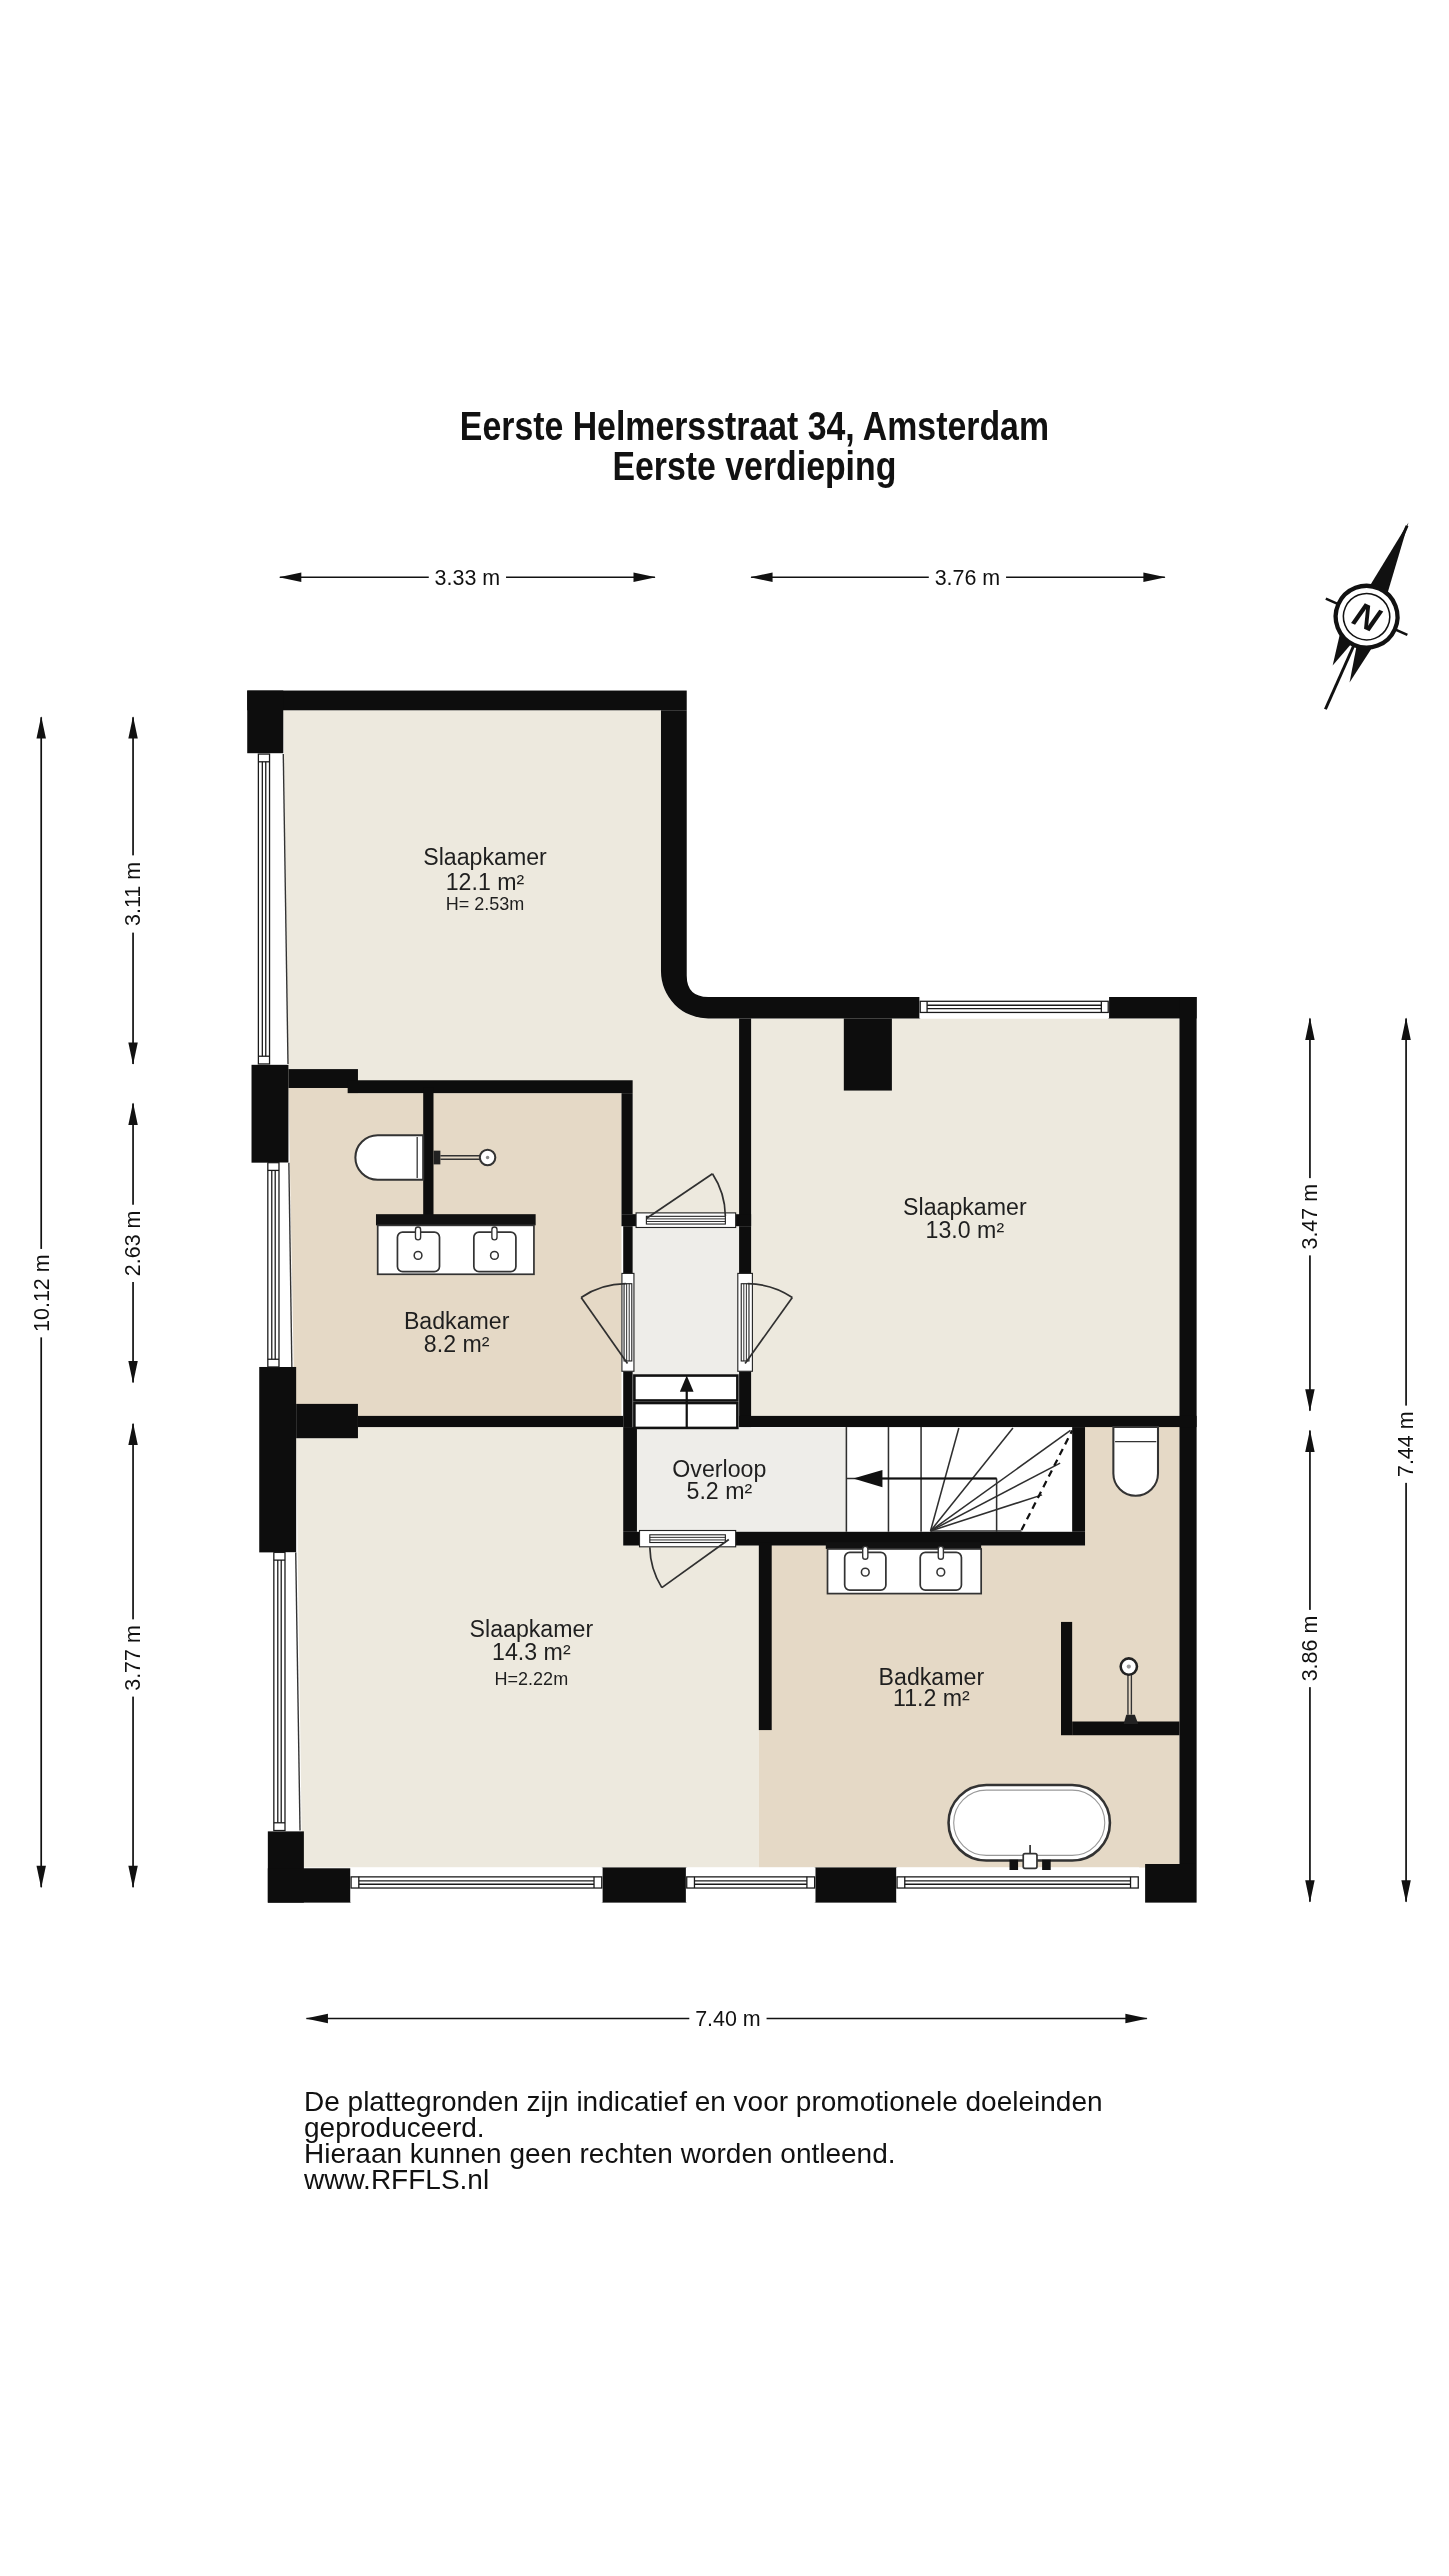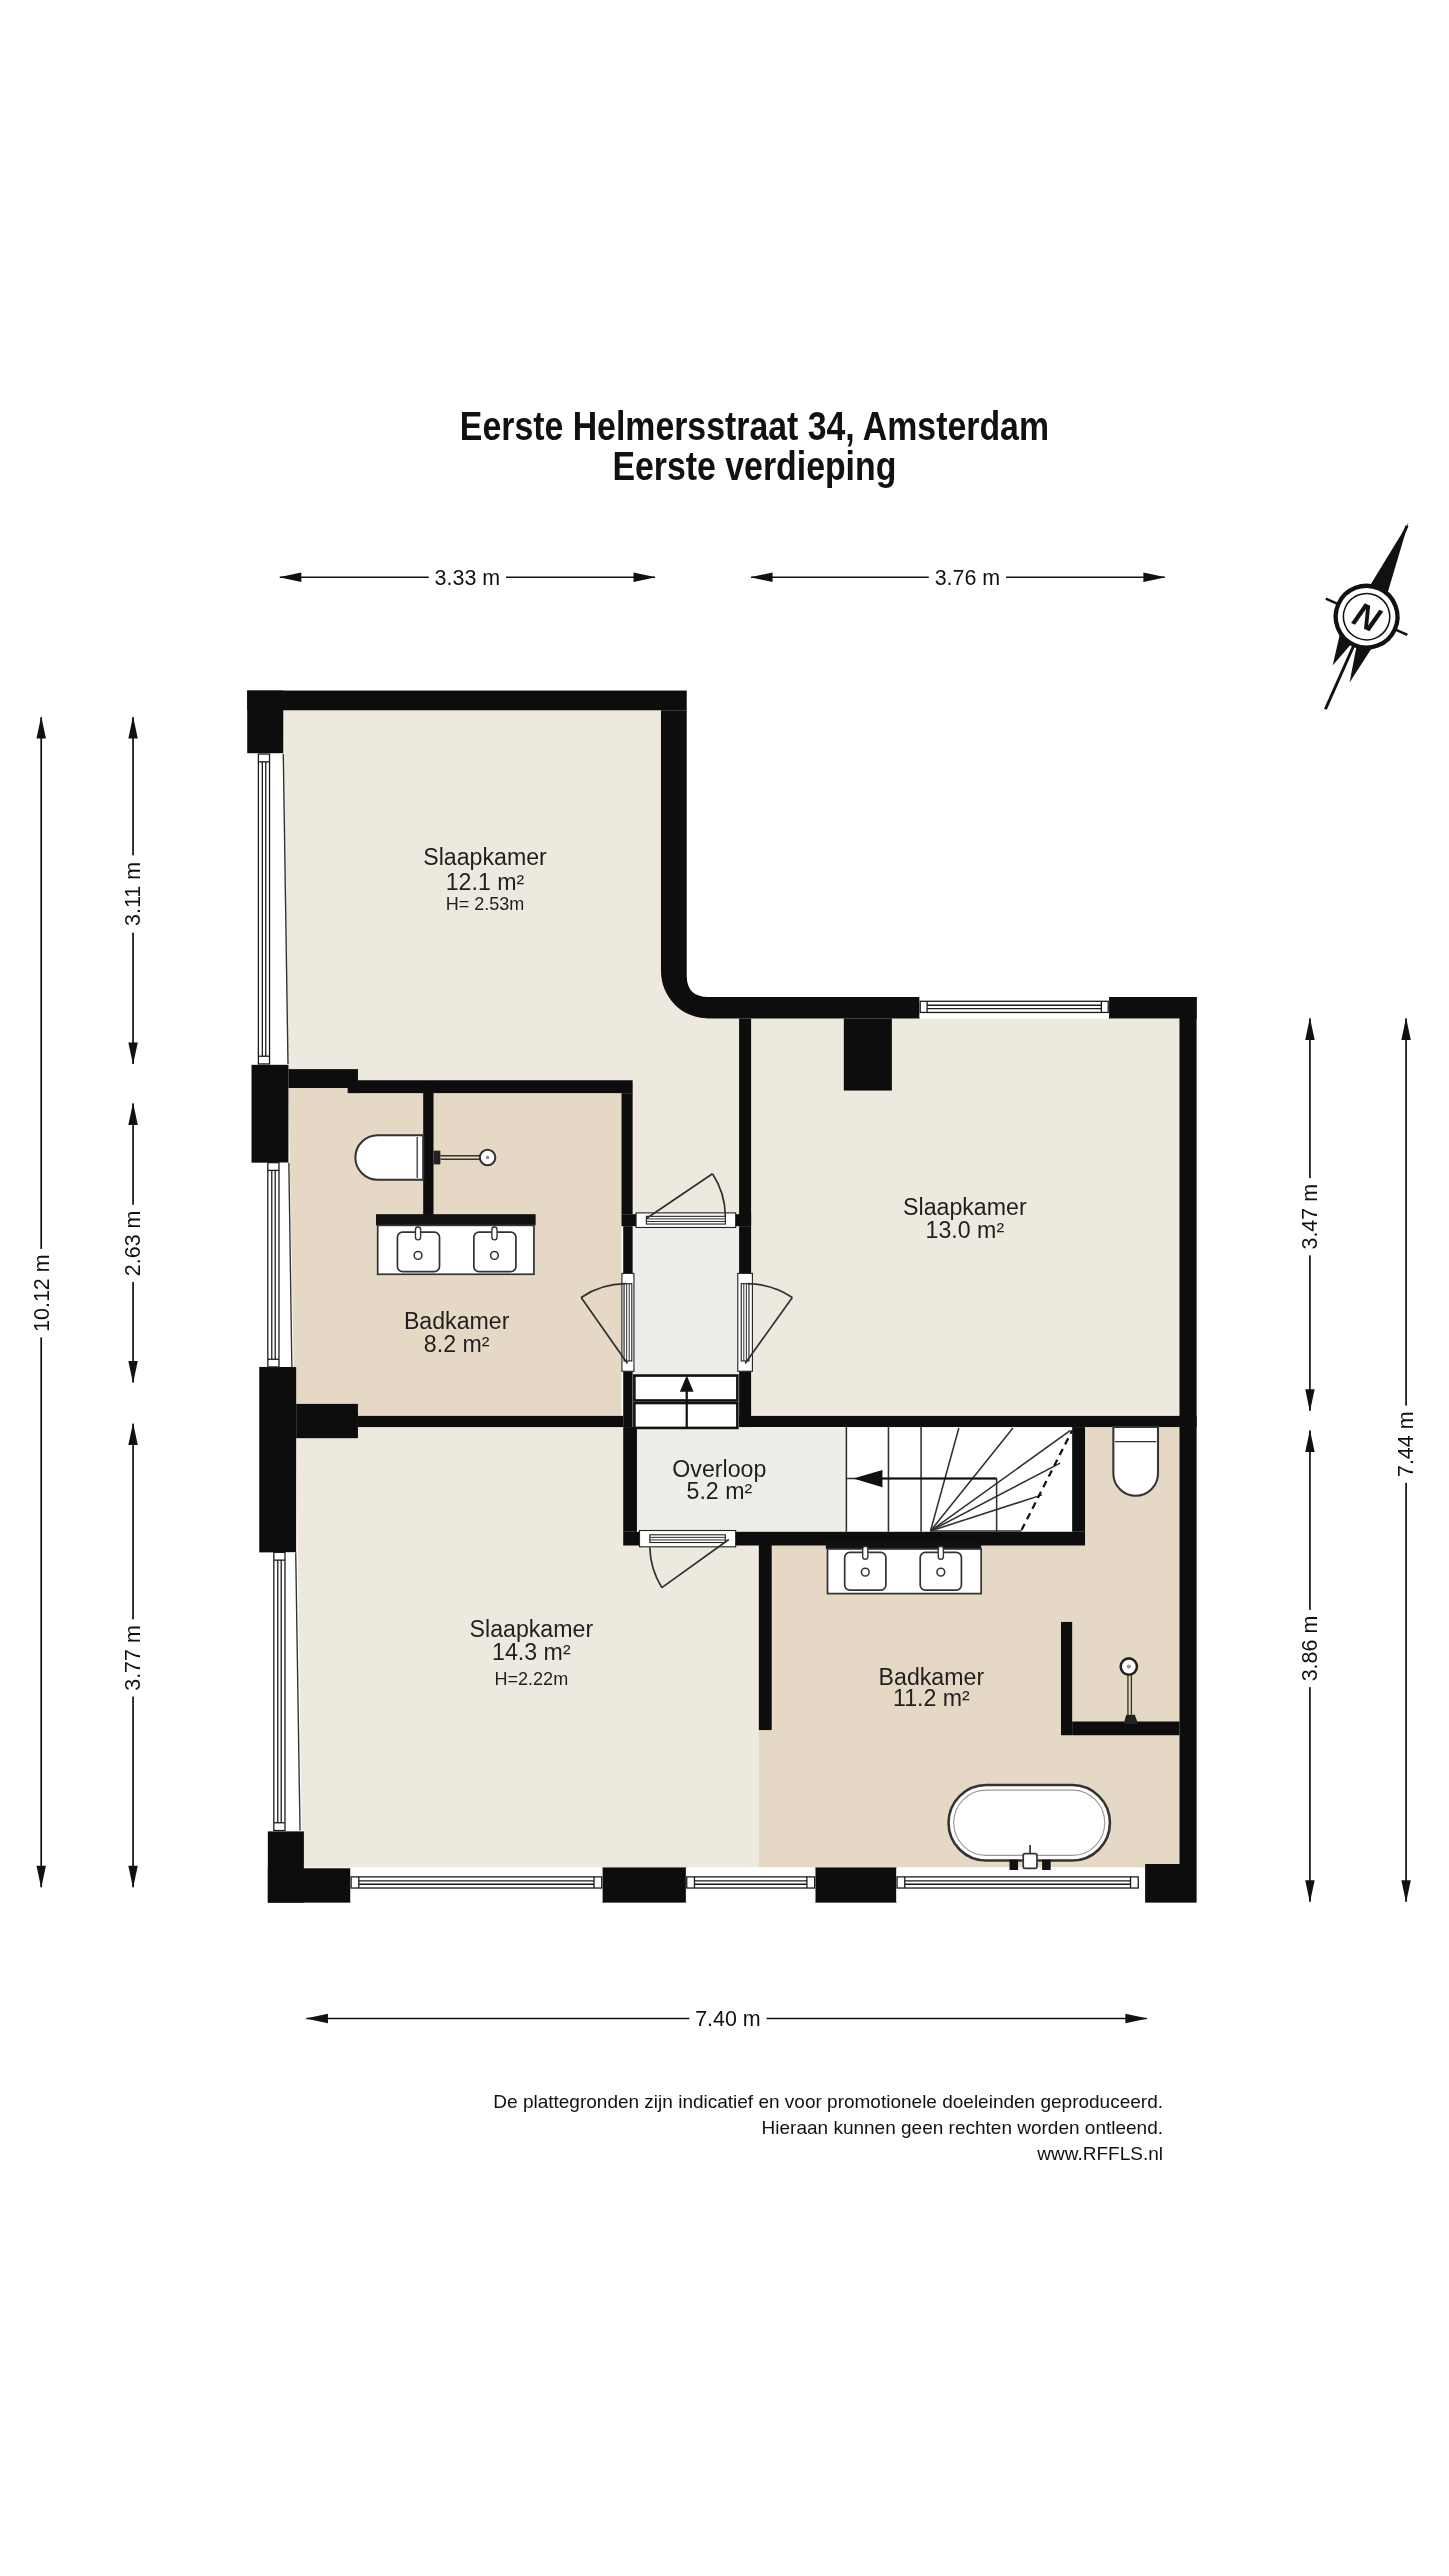--- a/index.html
+++ b/index.html
@@ -1,18 +1,18 @@
 <!DOCTYPE html>
 <html style="font-size:13.7px"><head><meta charset="utf-8">
 <style>
 html,body{margin:0;padding:0;background:#ffffff;-webkit-font-smoothing:antialiased;}
 *{font-family:"Liberation Sans", sans-serif;}
 .page{position:relative;width:1449px;height:2576px;background:#fff;overflow:hidden;}
 .title{position:absolute;left:325px;top:406px;width:859px;text-align:center;font-weight:bold;font-size:41px;line-height:40px;color:#111;transform:scaleX(0.825);transform-origin:429px 0;}
-.footer{position:absolute;left:304px;width:859px;text-align:right;font-size:19px;line-height:26px;color:#111;}
+.footer{position:absolute;left:304px;width:859px;text-align:left;font-size:28px;line-height:26px;color:#111;}
 </style></head>
 <body>
 <div class="page">
 <svg width="1449" height="2576" viewBox="0 0 1688 3000" style="position:absolute;left:0;top:0;">
 
 <path d="M330,827 L770,827 L770,1131 A55,55 0 0 0 825,1186 L861,1186 L861,1414 L737,1414 L737,1273 L417,1273 L417,1267 L336,1267 Z" fill="#ede9de"></path>
 <path d="M336,1267 L417,1267 L417,1273 L724,1273 L724,1649 L417,1649 L417,1635 L343,1635 Z" fill="#e5d9c6"></path>
 <path d="M345,1675 L417,1675 L417,1662 L726,1662 L726,1800 L884,1800 L884,2175 L352,2175 Z" fill="#ede9de"></path>
 <path d="M875,1186 L1374,1186 L1374,1649 L875,1649 Z" fill="#ede9de"></path>
 <path d="M1264,1662 L1374,1662 L1374,2175 L884,2175 L884,1800 L1264,1800 Z" fill="#e5d9c6"></path>

